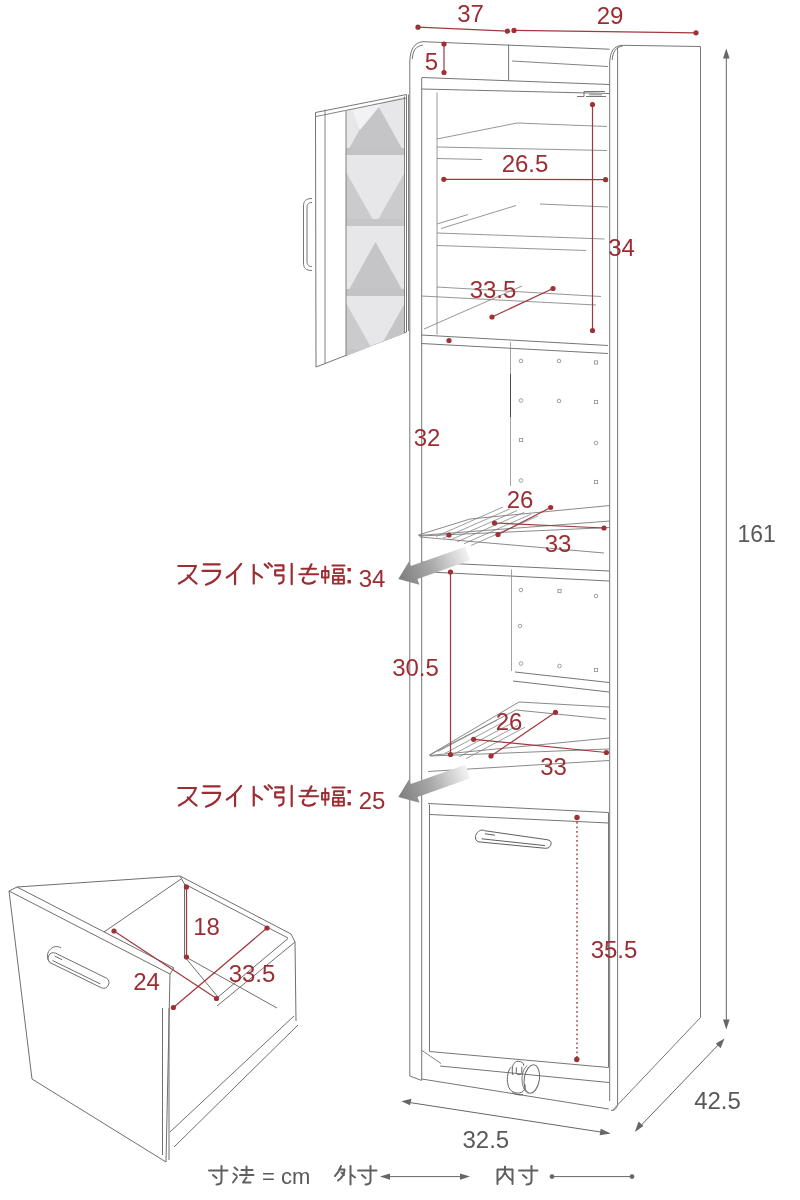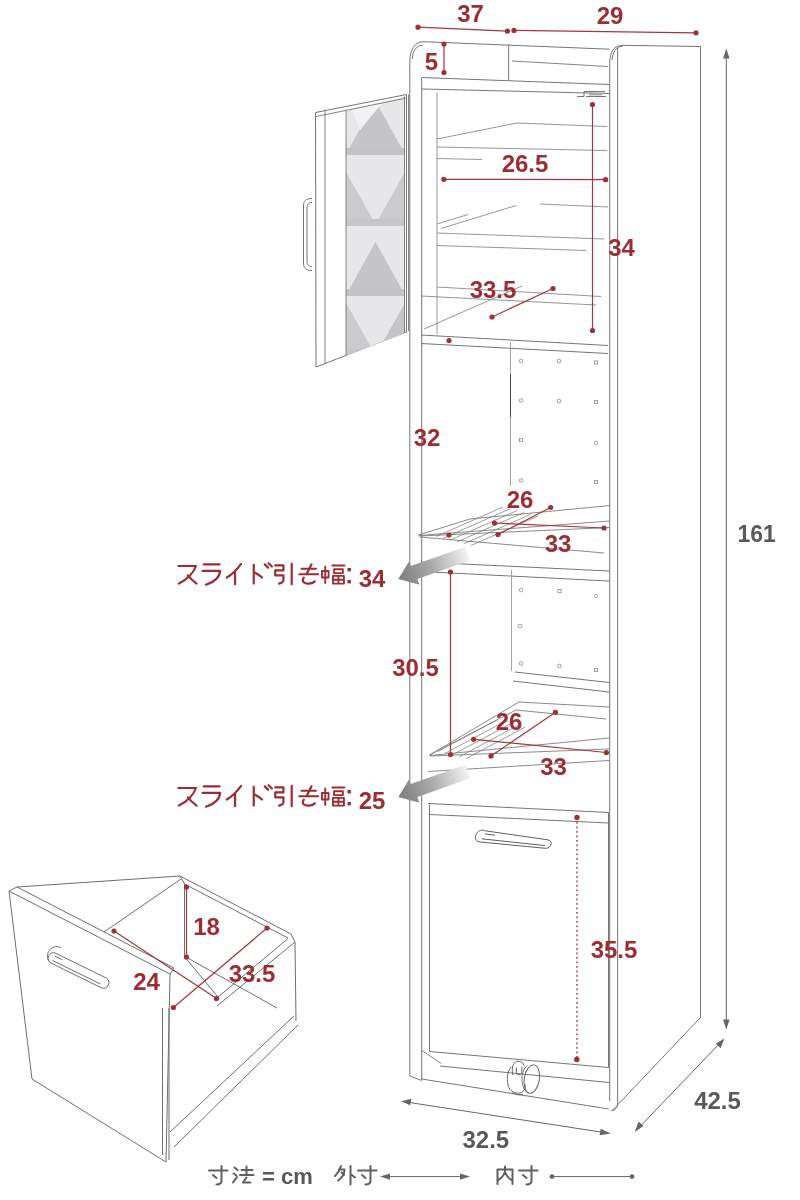--- a/index.html
+++ b/index.html
@@ -1,16 +1,16 @@
 <!DOCTYPE html>
 <html><head>
 <meta charset="utf-8">
 <style>
 html,body{margin:0;padding:0;background:#fff;}
-#page{width:800px;height:1200px;position:relative;overflow:hidden;background:#7dd3fc;font-weight:bold;}
+#page{width:800px;height:1200px;position:relative;overflow:hidden;background:#7dd3fc;}
 text{font-family:"Liberation Sans",sans-serif;}
 </style>
 </head>
 <body>
 <div id="page">
 <svg width="800" height="1200" viewBox="0 0 800 1200" xmlns="http://www.w3.org/2000/svg">
 <defs>
 <linearGradient id="agrad" x1="2" y1="0" x2="76" y2="0" gradientUnits="userSpaceOnUse">
 <stop offset="0" stop-color="#7f7f7f"></stop>
 <stop offset="0.45" stop-color="#a9a9a9"></stop>

